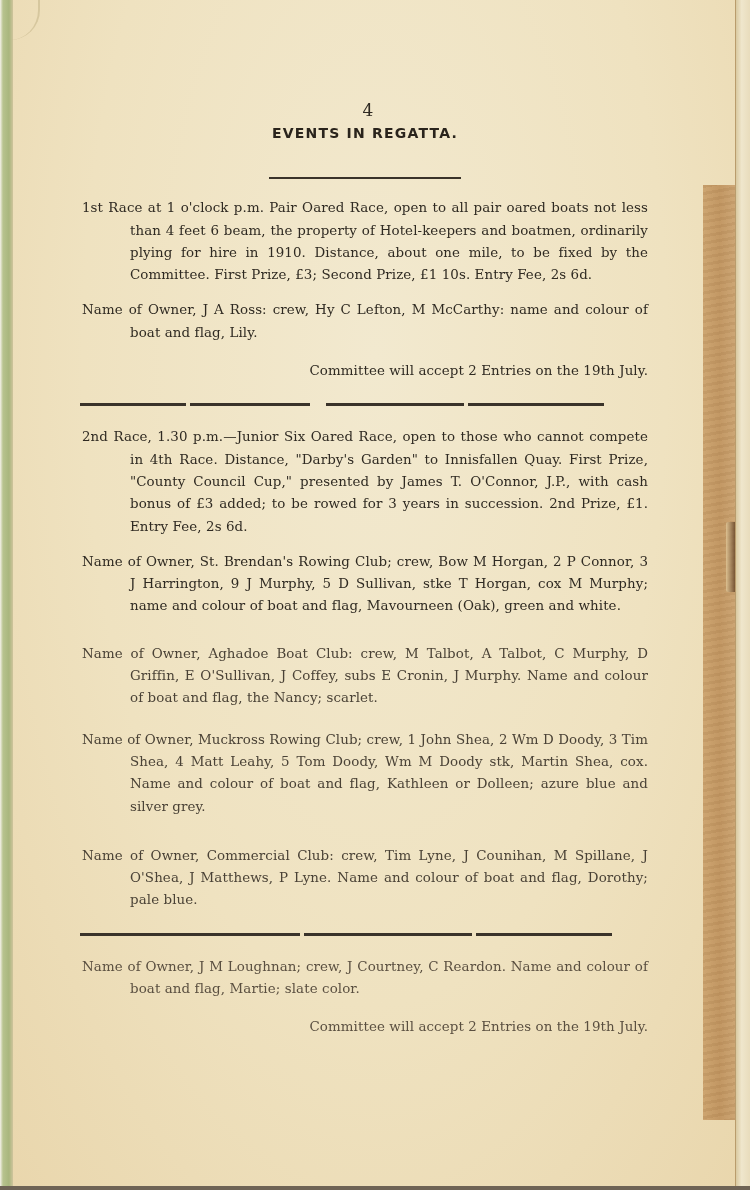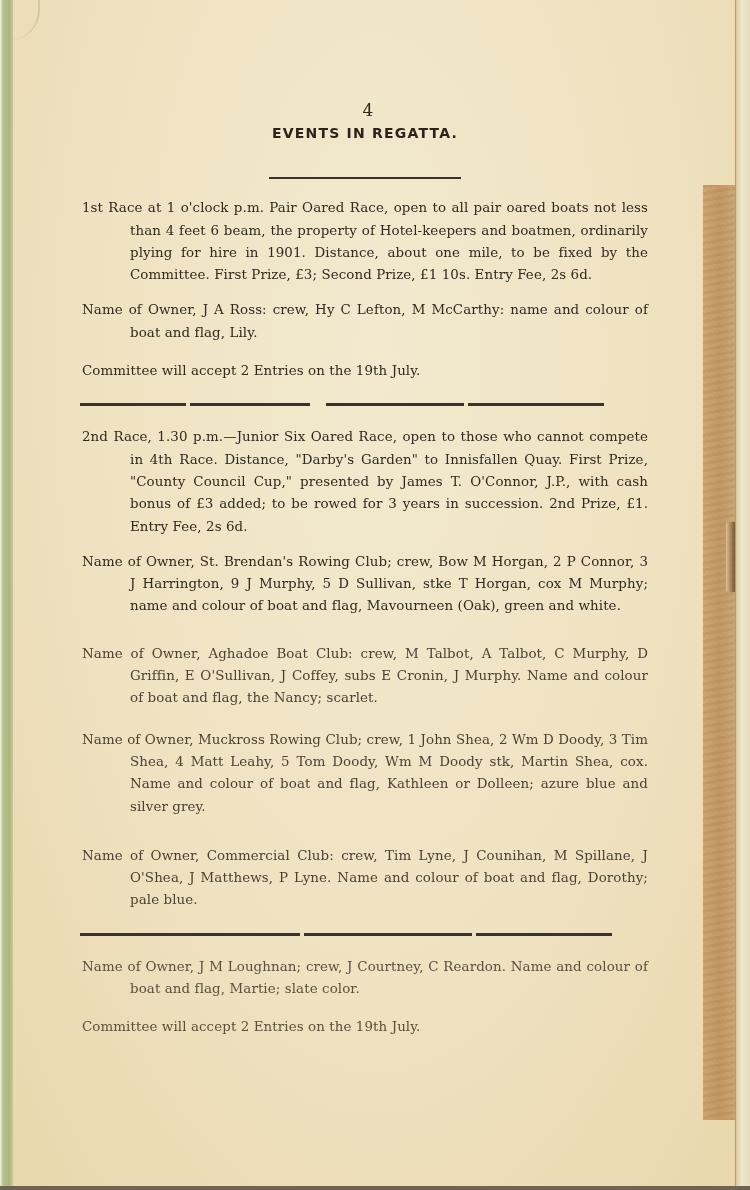--- a/index.html
+++ b/index.html
@@ -49,21 +49,21 @@
   .page-num { text-align: center; font-size: 17px; line-height: 20px; margin-left: 6px; }
   .heading {
     text-align: center; margin-top: 2px; font-family: "DejaVu Sans", "Liberation Sans", sans-serif;
     font-weight: bold; font-size: 14px; letter-spacing: 1.2px; color: #2a241c;
   }
   .rule-short {
     width: 192px; height: 2px; background: #3a332a; margin: 33px auto 18px auto;
   }
   .para { margin: 0; text-indent: -48px; padding-left: 48px; text-align: justify; }
   .para + .para { margin-top: 13px; }
-  .centered { text-align: left; margin: 16px 0 0 0; }
+  .centered { text-align: right; margin: 16px 0 0 0; }
   .rule-row { display: flex; gap: 4px; height: 3px; margin: 21px 0 20px -2px; }
   .rule-row span { display: block; height: 3px; background: #3a332a; }
   .fade { color: #4a4236; }
   .fade2 { color: #5a4f40; }
 </style>
 </head>
 <body>
 
 <div class="page">
   <div class="spine-green"></div>
@@ -72,21 +72,21 @@
   <div class="tab-flap"></div>
   <div class="right-edge"></div>
   <div class="bottom-edge"></div>
 
   <div class="content">
     <div class="page-num">4</div>
     <div class="heading">EVENTS IN REGATTA.</div>
     <div class="rule-short"></div>
 
     <section>
-      <p class="para">1st Race at 1 o'clock p.m.   Pair Oared Race, open to all pair oared boats not less than 4 feet 6 beam, the property of Hotel-keepers and boatmen, ordinarily plying for hire in 1901. Distance, about one mile, to be fixed by the Committee. First Prize, £3; Second Prize, £1 10s.   Entry Fee, 2s 6d.</p>
+      <p class="para">1st Race at 1 o'clock p.m.   Pair Oared Race, open to all pair oared boats not less than 4 feet 6 beam, the property of Hotel-keepers and boatmen, ordinarily plying for hire in 1910. Distance, about one mile, to be fixed by the Committee. First Prize, £3; Second Prize, £1 10s.   Entry Fee, 2s 6d.</p>
       <p class="para" style="margin-top:13px">Name of Owner, J A Ross: crew, Hy C Lefton, M McCarthy: name and colour of boat and flag, Lily.</p>
       <p class="centered">Committee will accept 2 Entries on the 19th July.</p>
     </section>
 
     <div class="rule-row">
       <span style="width:106px"></span>
         <span style="width:120px"></span>
         <span style="width:8px;background:transparent"></span>
         <span style="width:138px"></span>
         <span style="width:136px"></span>

